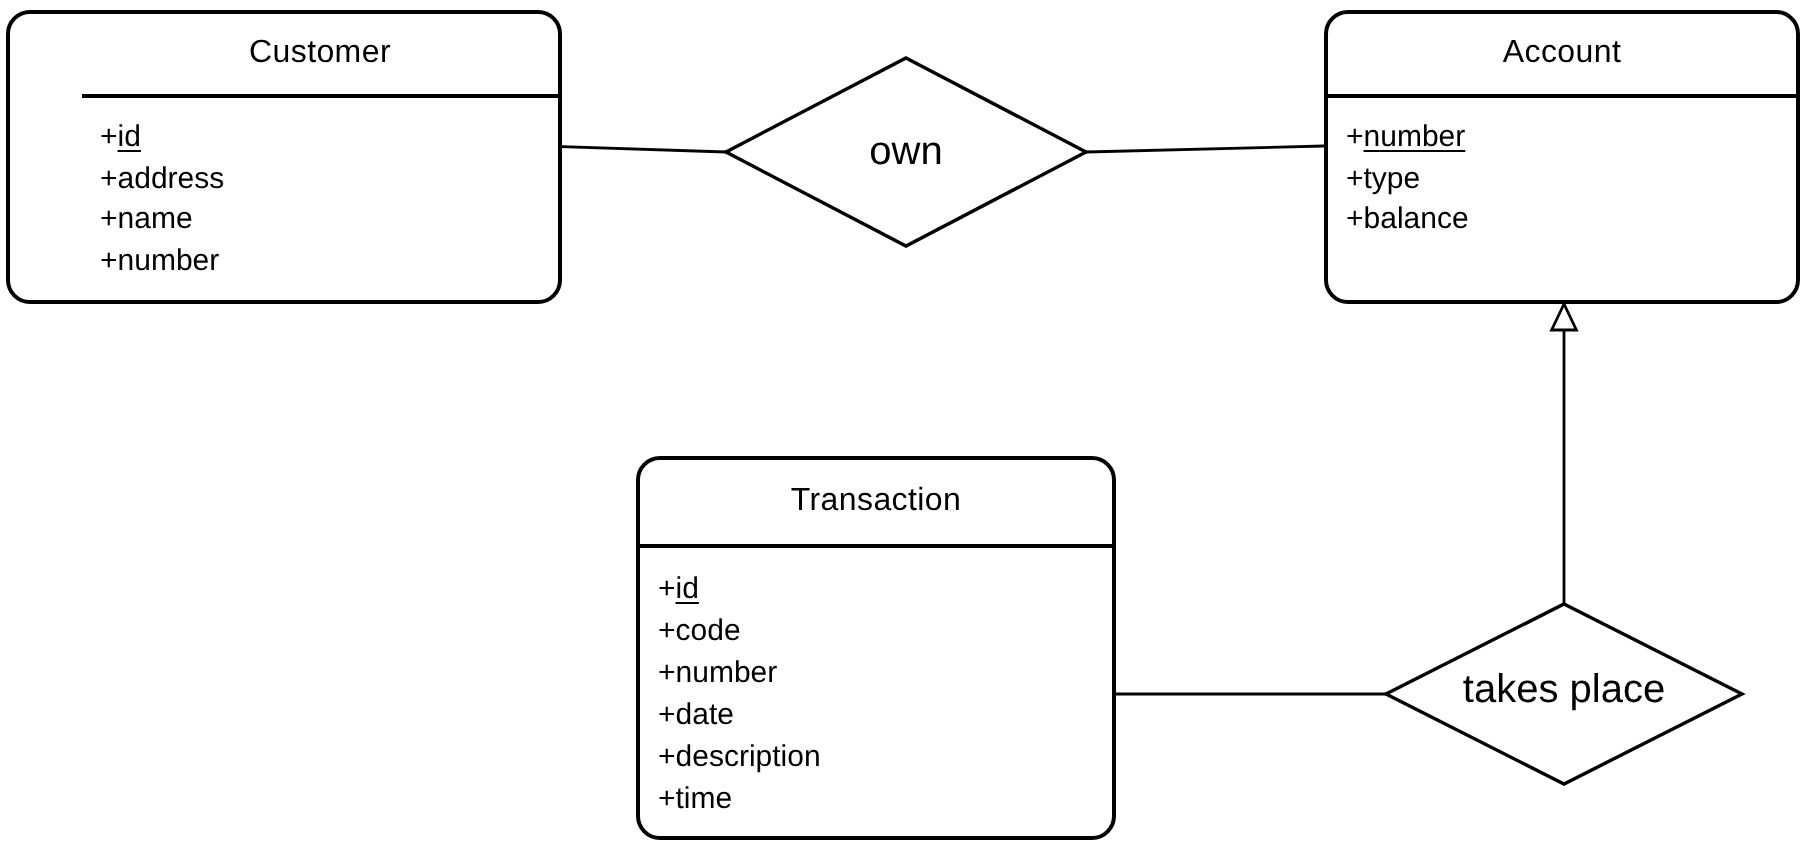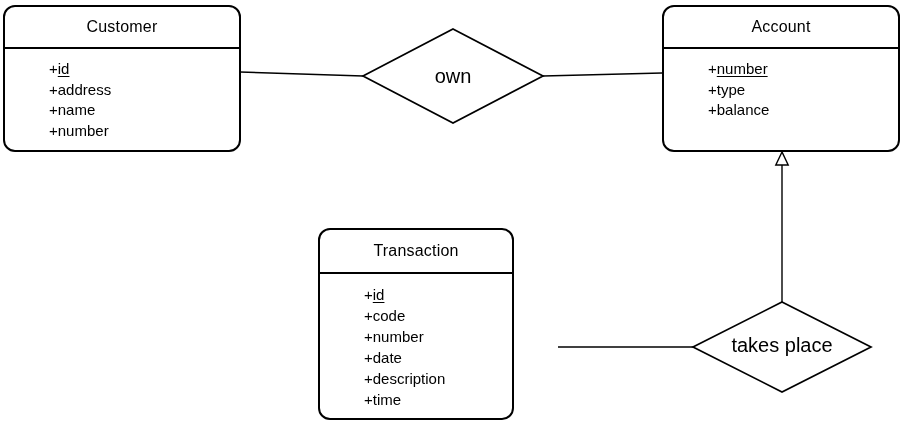--- a/index.html
+++ b/index.html
@@ -35,21 +35,20 @@
     border-bottom: 2px solid #000000;
     display: flex;
     align-items: center;
     justify-content: center;
     font-size: 16px;
     letter-spacing: 0.2px;
   }
   .entity-attrs {
     padding: 10px 6px 0 9px;
     font-size: 15px;
-    margin-left: 35px;
   }
   .attr {
     line-height: 20.5px;
     white-space: nowrap;
   }
   .entity.tall .attr {
     line-height: 21px;
   }
   .u {
     text-decoration: underline;
@@ -76,21 +75,21 @@
     <line x1="543" y1="76" x2="662" y2="73" stroke="#000000" stroke-width="1.4"></line>
     <line x1="558" y1="347" x2="693" y2="347" stroke="#000000" stroke-width="1.4"></line>
     <line x1="782" y1="302" x2="782" y2="165" stroke="#000000" stroke-width="1.4"></line>
 
     <polygon points="782,152 775.8,165 788.2,165" fill="#ffffff" stroke="#000000" stroke-width="1.4"></polygon>
 
     <polygon points="453,29 543,76 453,123 363,76" fill="#ffffff" stroke="#000000" stroke-width="1.7"></polygon>
     <polygon points="782,302 871,347 782,392 693,347" fill="#ffffff" stroke="#000000" stroke-width="1.7"></polygon>
   </svg>
 
-  <div class="entity" style="left:3px; top:5px; width:238px; height:147px;">
+  <div class="entity" style="left:3px; top:5px; width:278px; height:147px;padding-left:36px;">
     <div class="entity-header" style="height:40px;">
       <span>Customer</span>
     </div>
     <div class="entity-attrs">
       <div class="attr"><span>+</span><span class="u">id</span></div>
       <div class="attr"><span>+</span><span>address</span></div>
       <div class="attr"><span>+</span><span>name</span></div>
       <div class="attr"><span>+</span><span>number</span></div>
     </div>
   </div>
@@ -99,21 +98,21 @@
     <div class="entity-header" style="height:40px;">
       <span>Account</span>
     </div>
     <div class="entity-attrs">
       <div class="attr"><span>+</span><span class="u">number</span></div>
       <div class="attr"><span>+</span><span>type</span></div>
       <div class="attr"><span>+</span><span>balance</span></div>
     </div>
   </div>
 
-  <div class="entity tall" style="left:318px; top:228px; width:196px; height:192px;">
+  <div class="entity tall" style="left:318px; top:228px; width:240px; height:192px;">
     <div class="entity-header" style="height:42px;">
       <span>Transaction</span>
     </div>
     <div class="entity-attrs">
       <div class="attr"><span>+</span><span class="u">id</span></div>
       <div class="attr"><span>+</span><span>code</span></div>
       <div class="attr"><span>+</span><span>number</span></div>
       <div class="attr"><span>+</span><span>date</span></div>
       <div class="attr"><span>+</span><span>description</span></div>
       <div class="attr"><span>+</span><span>time</span></div>

